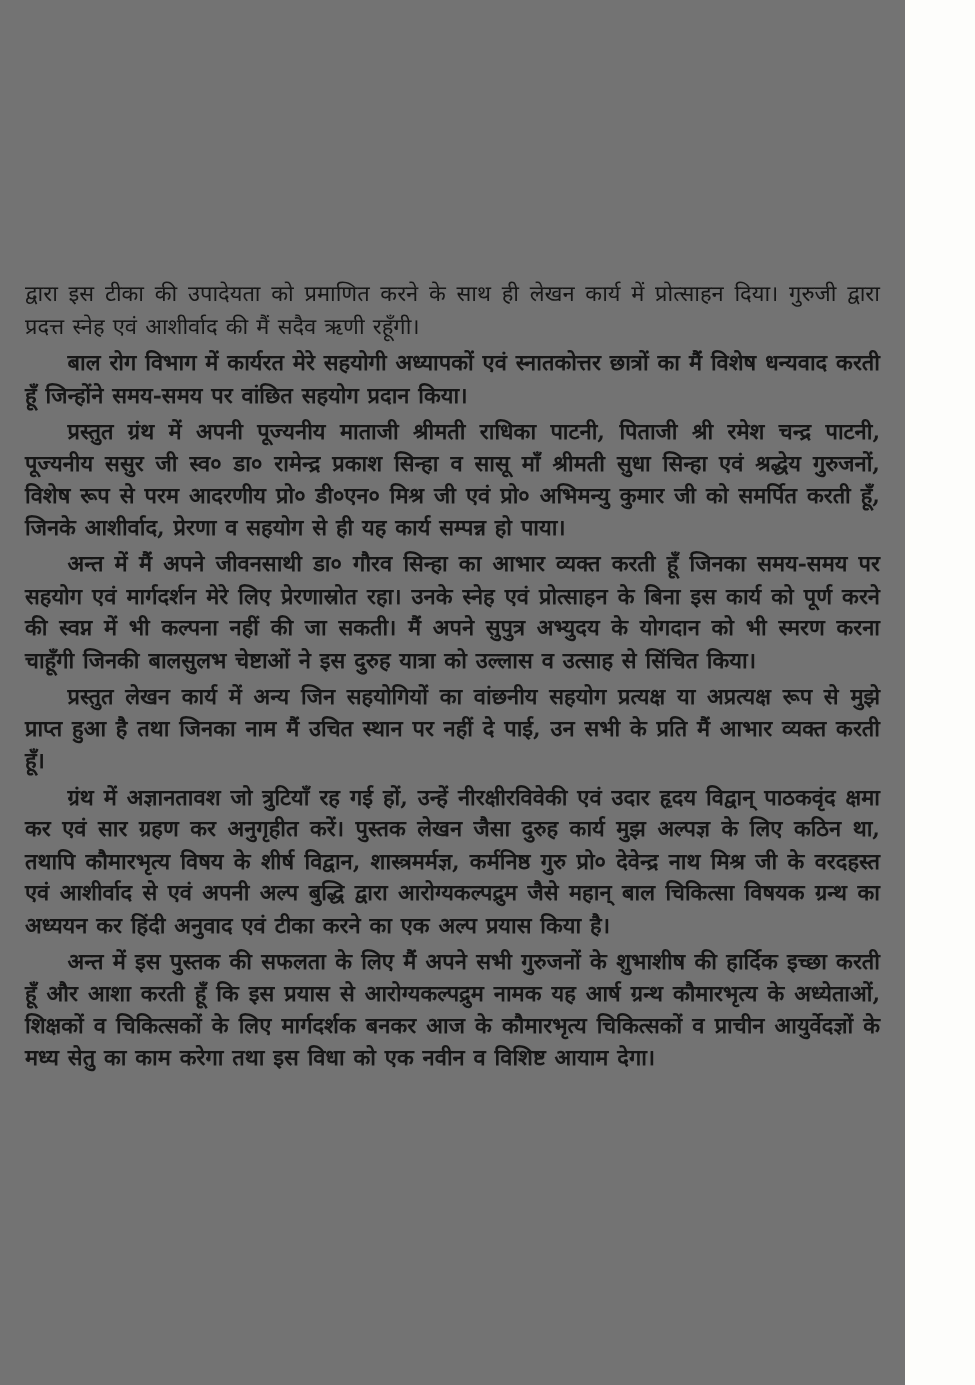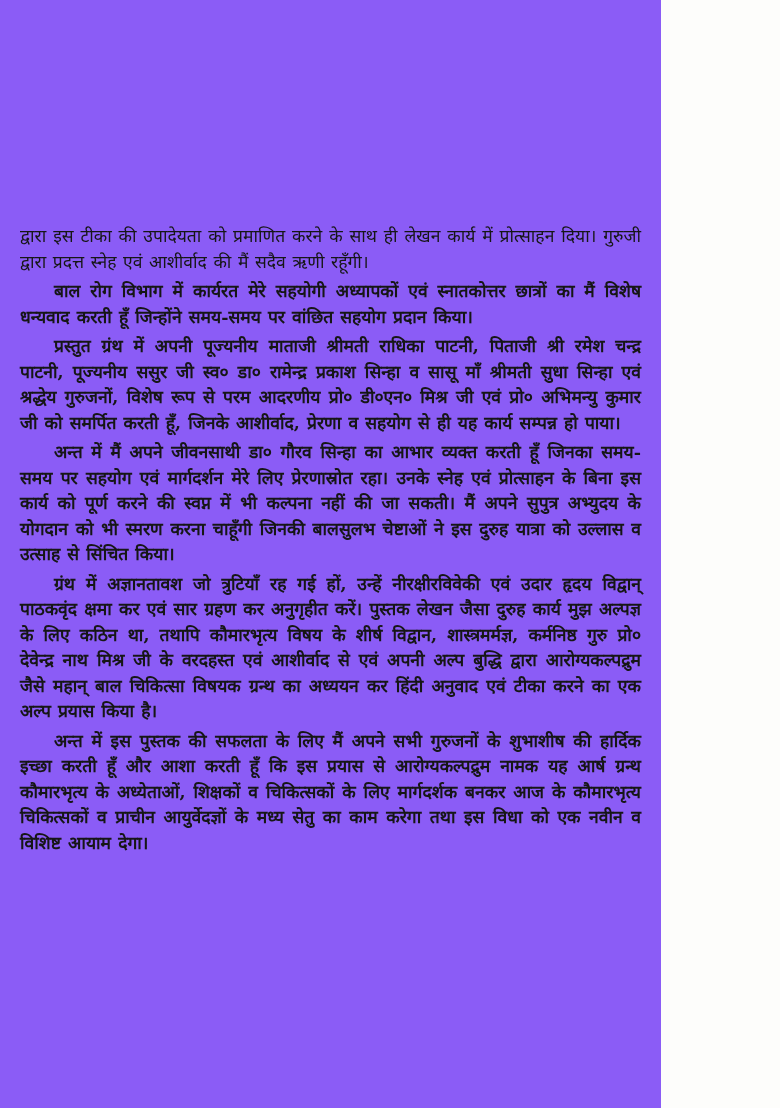--- a/index.html
+++ b/index.html
@@ -9,24 +9,24 @@
     }
     body {
       width: 780px;
       height: 1108px;
       background: #fdfdfb;
       overflow: hidden;
       font-family: "DejaVu Serif", "Liberation Serif", serif;
     }
     .page {
       box-sizing: border-box;
-      width: 661px;
+      width: 724px;
       height: 1108px;
       padding: 224px 20px 0 20px;
-      background: #8b5cf6;
+      background: #737373;
       position: relative;
     }
     .text-block {
       width: 100%;
     }
     .para {
       margin: 0 0 4px 0;
       font-size: 17.5px;
       line-height: 25.5px;
       color: #161616;
@@ -40,16 +40,17 @@
   </style>
 </head>
 <body>
 
 <div class="page">
   <div class="text-block">
     <p class="para">द्वारा इस टीका की उपादेयता को प्रमाणित करने के साथ ही लेखन कार्य में प्रोत्साहन दिया। गुरुजी द्वारा प्रदत्त स्नेह एवं आशीर्वाद की मैं सदैव ऋणी रहूँगी।</p>
     <p class="para indent">बाल रोग विभाग में कार्यरत मेरे सहयोगी अध्यापकों एवं स्नातकोत्तर छात्रों का मैं विशेष धन्यवाद करती हूँ जिन्होंने समय-समय पर वांछित सहयोग प्रदान किया।</p>
     <p class="para indent">प्रस्तुत ग्रंथ में अपनी पूज्यनीय माताजी श्रीमती राधिका पाटनी, पिताजी श्री रमेश चन्द्र पाटनी, पूज्यनीय ससुर जी स्व० डा० रामेन्द्र प्रकाश सिन्हा व सासू माँ श्रीमती सुधा सिन्हा एवं श्रद्धेय गुरुजनों, विशेष रूप से परम आदरणीय प्रो० डी०एन० मिश्र जी एवं प्रो० अभिमन्यु कुमार जी को समर्पित करती हूँ, जिनके आशीर्वाद, प्रेरणा व सहयोग से ही यह कार्य सम्पन्न हो पाया।</p>
     <p class="para indent">अन्त में मैं अपने जीवनसाथी डा० गौरव सिन्हा का आभार व्यक्त करती हूँ जिनका समय-समय पर सहयोग एवं मार्गदर्शन मेरे लिए प्रेरणास्रोत रहा। उनके स्नेह एवं प्रोत्साहन के बिना इस कार्य को पूर्ण करने की स्वप्न में भी कल्पना नहीं की जा सकती। मैं अपने सुपुत्र अभ्युदय के योगदान को भी स्मरण करना चाहूँगी जिनकी बालसुलभ चेष्टाओं ने इस दुरुह यात्रा को उल्लास व उत्साह से सिंचित किया।</p>
+    <p class="para indent">प्रस्तुत लेखन कार्य में अन्य जिन सहयोगियों का वांछनीय सहयोग प्रत्यक्ष या अप्रत्यक्ष रूप से मुझे प्राप्त हुआ है तथा जिनका नाम मैं उचित स्थान पर नहीं दे पाई, उन सभी के प्रति मैं आभार व्यक्त करती हूँ।</p>
     <p class="para indent">ग्रंथ में अज्ञानतावश जो त्रुटियाँ रह गई हों, उन्हें नीरक्षीरविवेकी एवं उदार हृदय विद्वान् पाठकवृंद क्षमा कर एवं सार ग्रहण कर अनुगृहीत करें। पुस्तक लेखन जैसा दुरुह कार्य मुझ अल्पज्ञ के लिए कठिन था, तथापि कौमारभृत्य विषय के शीर्ष विद्वान, शास्त्रमर्मज्ञ, कर्मनिष्ठ गुरु प्रो० देवेन्द्र नाथ मिश्र जी के वरदहस्त एवं आशीर्वाद से एवं अपनी अल्प बुद्धि द्वारा आरोग्यकल्पद्रुम जैसे महान् बाल चिकित्सा विषयक ग्रन्थ का अध्ययन कर हिंदी अनुवाद एवं टीका करने का एक अल्प प्रयास किया है।</p>
     <p class="para indent">अन्त में इस पुस्तक की सफलता के लिए मैं अपने सभी गुरुजनों के शुभाशीष की हार्दिक इच्छा करती हूँ और आशा करती हूँ कि इस प्रयास से आरोग्यकल्पद्रुम नामक यह आर्ष ग्रन्थ कौमारभृत्य के अध्येताओं, शिक्षकों व चिकित्सकों के लिए मार्गदर्शक बनकर आज के कौमारभृत्य चिकित्सकों व प्राचीन आयुर्वेदज्ञों के मध्य सेतु का काम करेगा तथा इस विधा को एक नवीन व विशिष्ट आयाम देगा।</p>
   </div>
 </div>
 
 </body></html>

